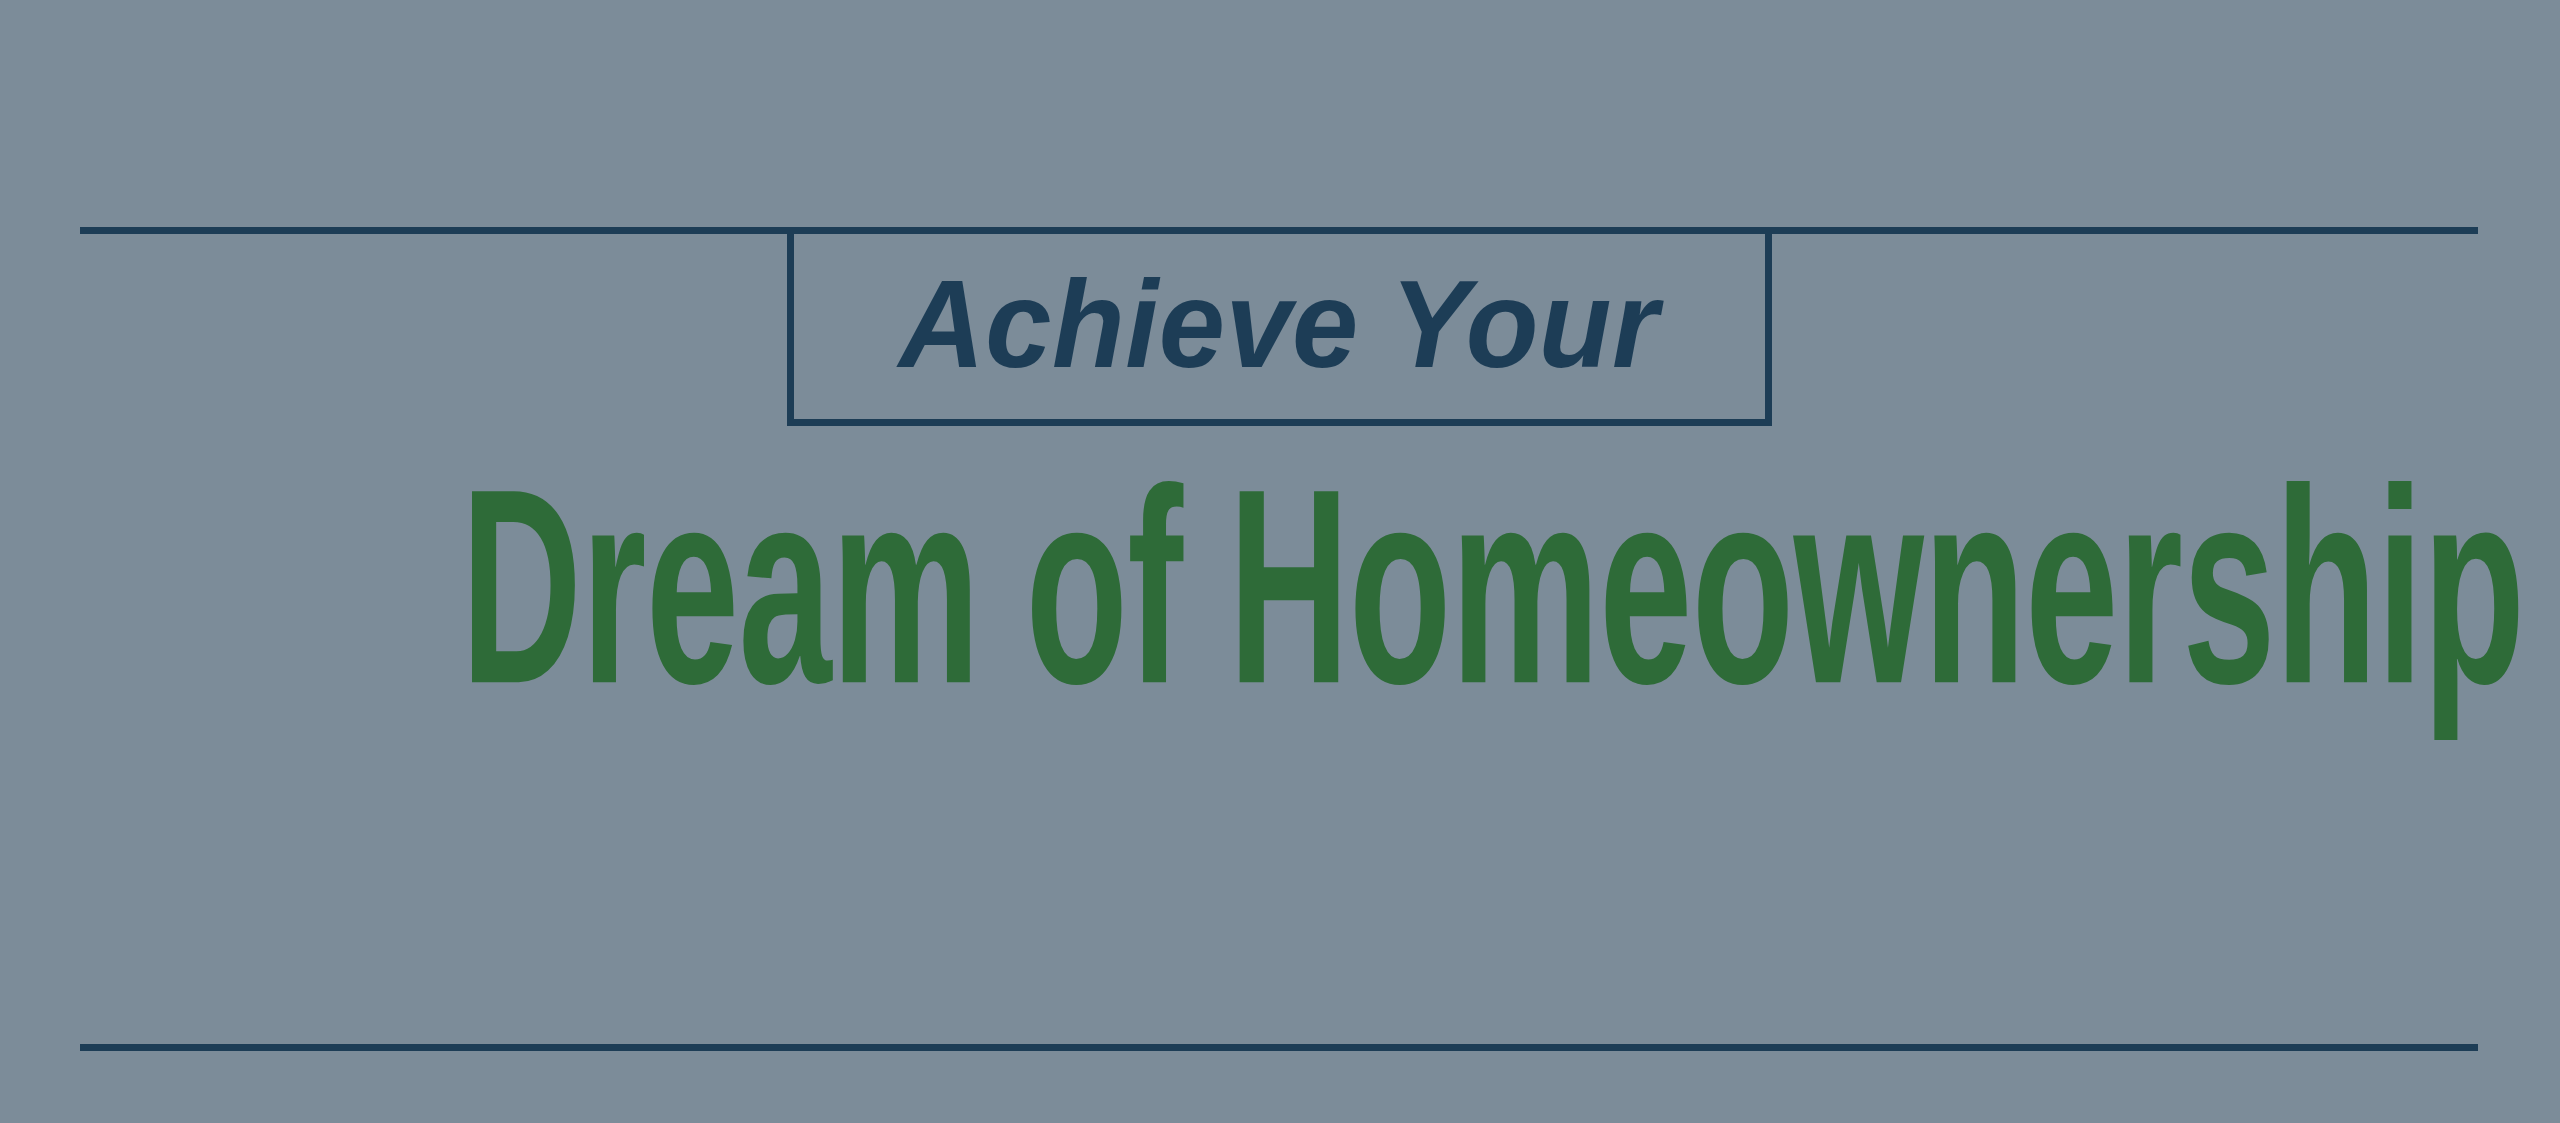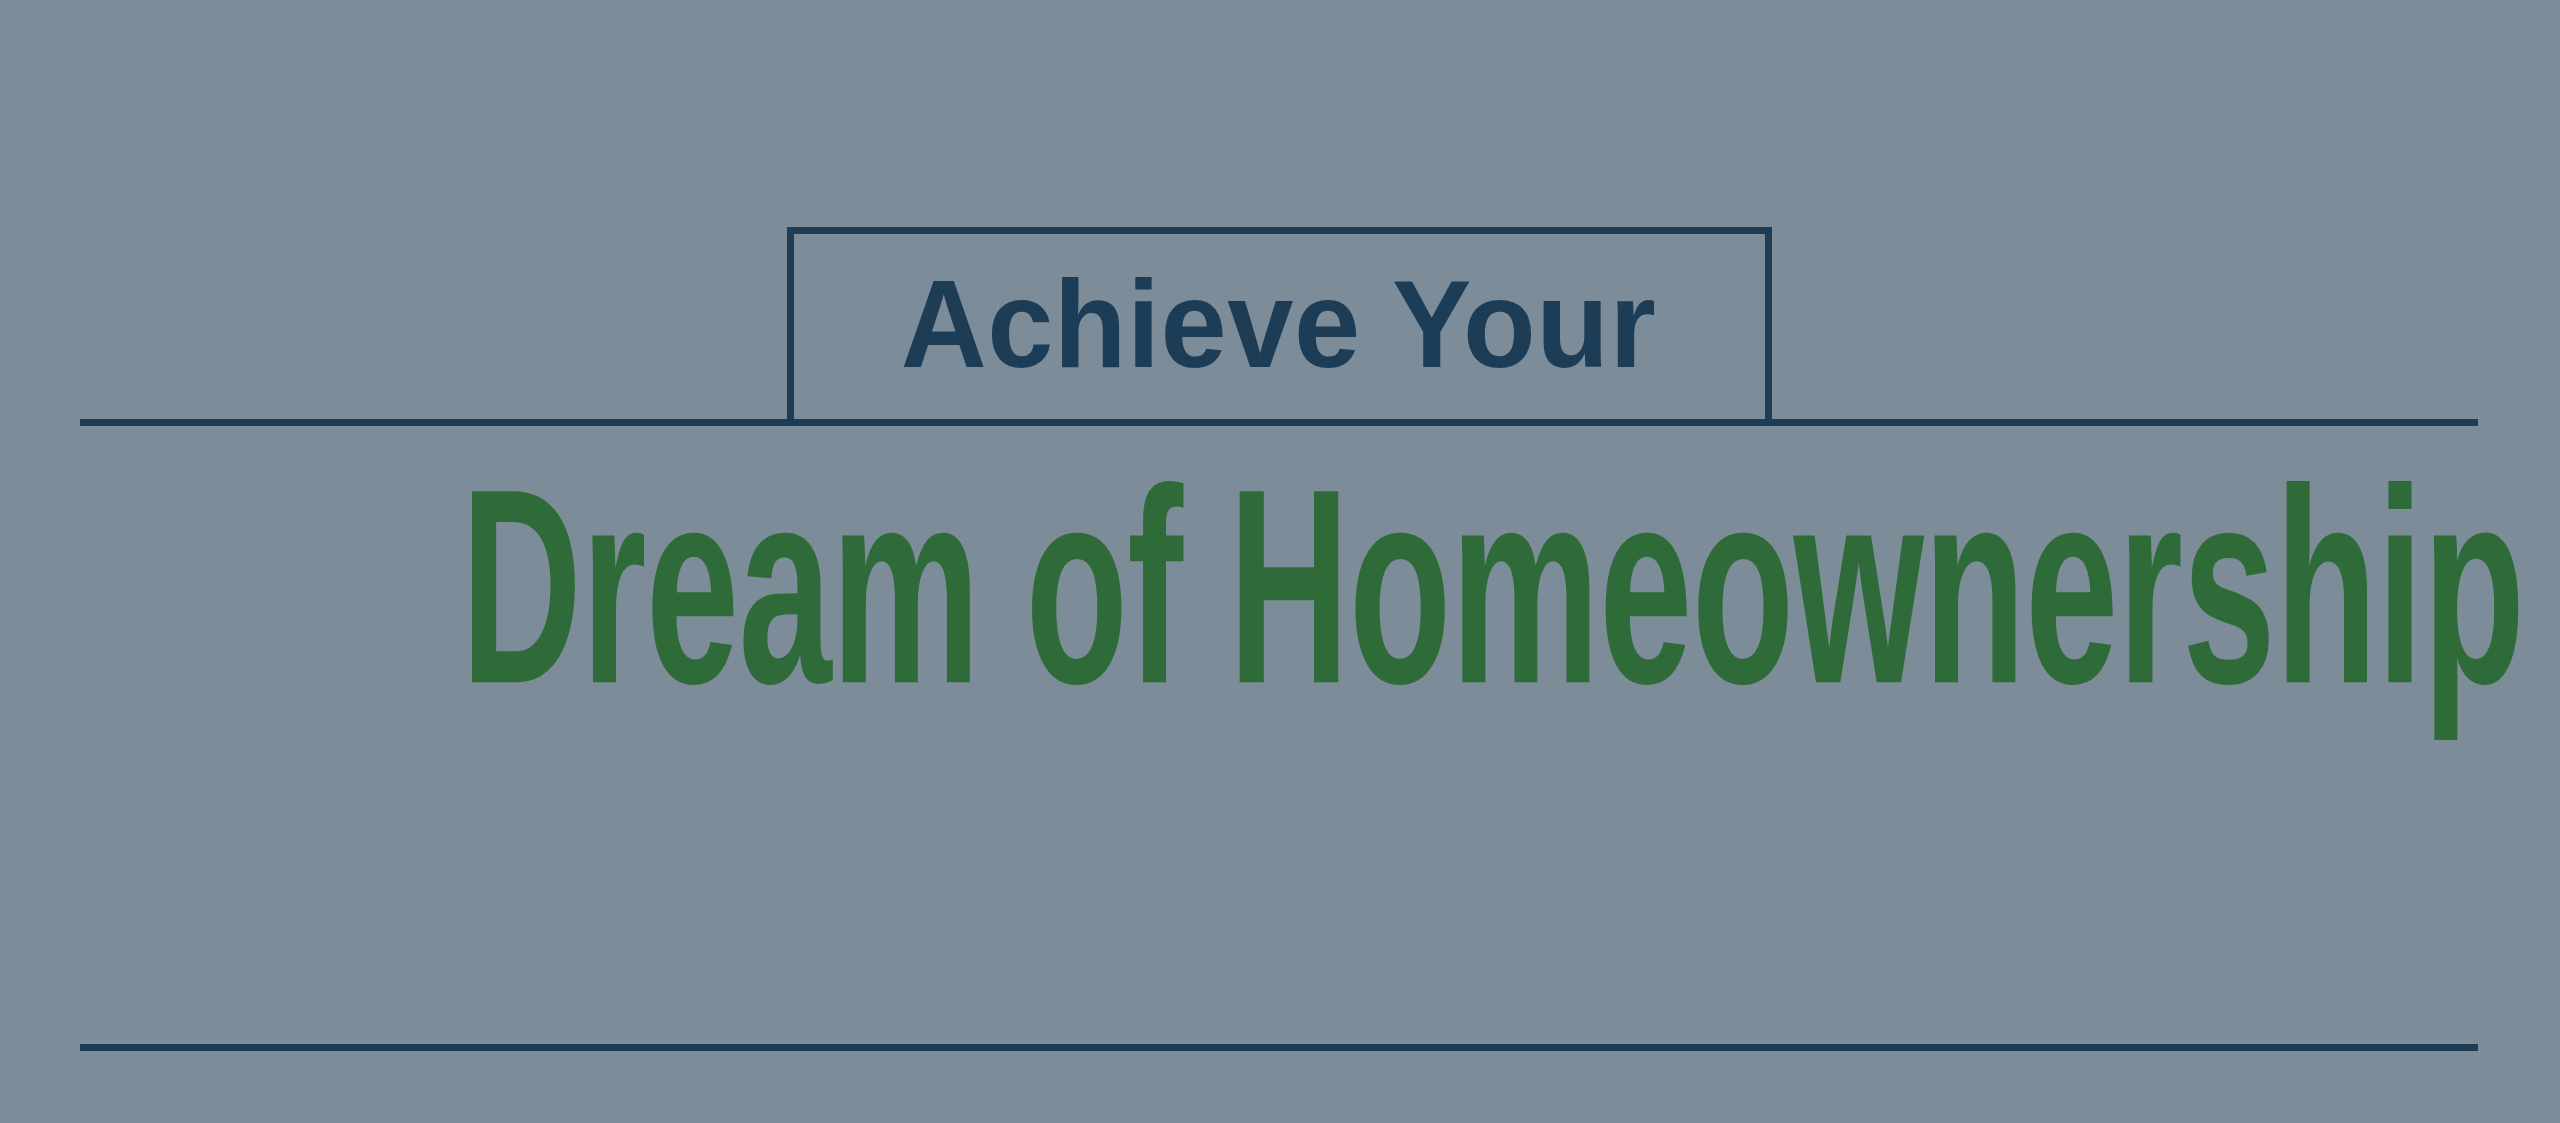--- a/index.html
+++ b/index.html
@@ -26,22 +26,23 @@
   }
 
   
   .eyebrow-row {
     position: absolute;
     left: 80px;
     top: 227px;
     width: 2398px;   
     height: 199px;   
     display: flex;
-    align-items: flex-end;
+    align-items: flex-start;
     justify-content: center;
+    font-style: italic;
   }
 
   .rule-segment {
     flex: 1 1 auto;
     height: 7px;
     background: #1d3d56;
     min-width: 10px;
   }
 
   .eyebrow-box {

